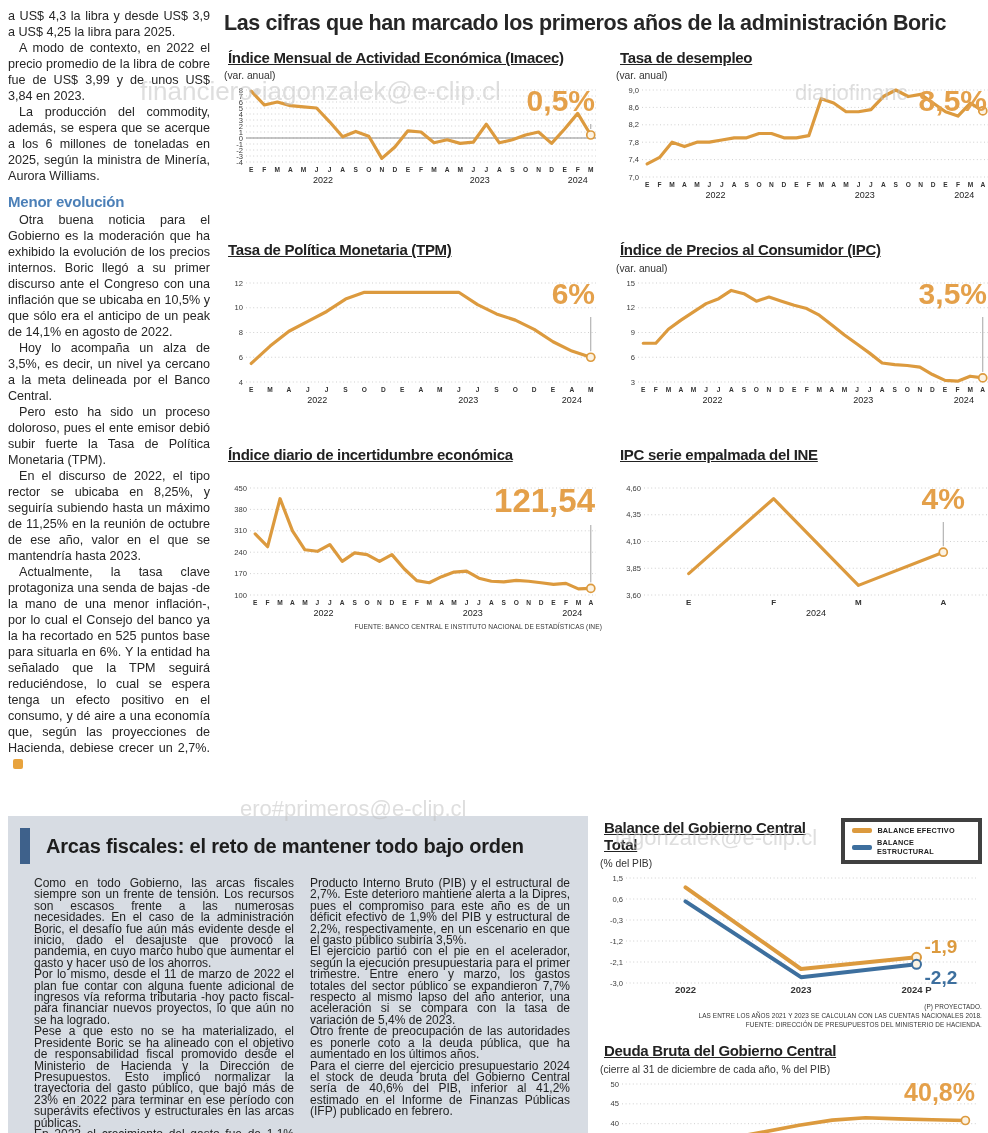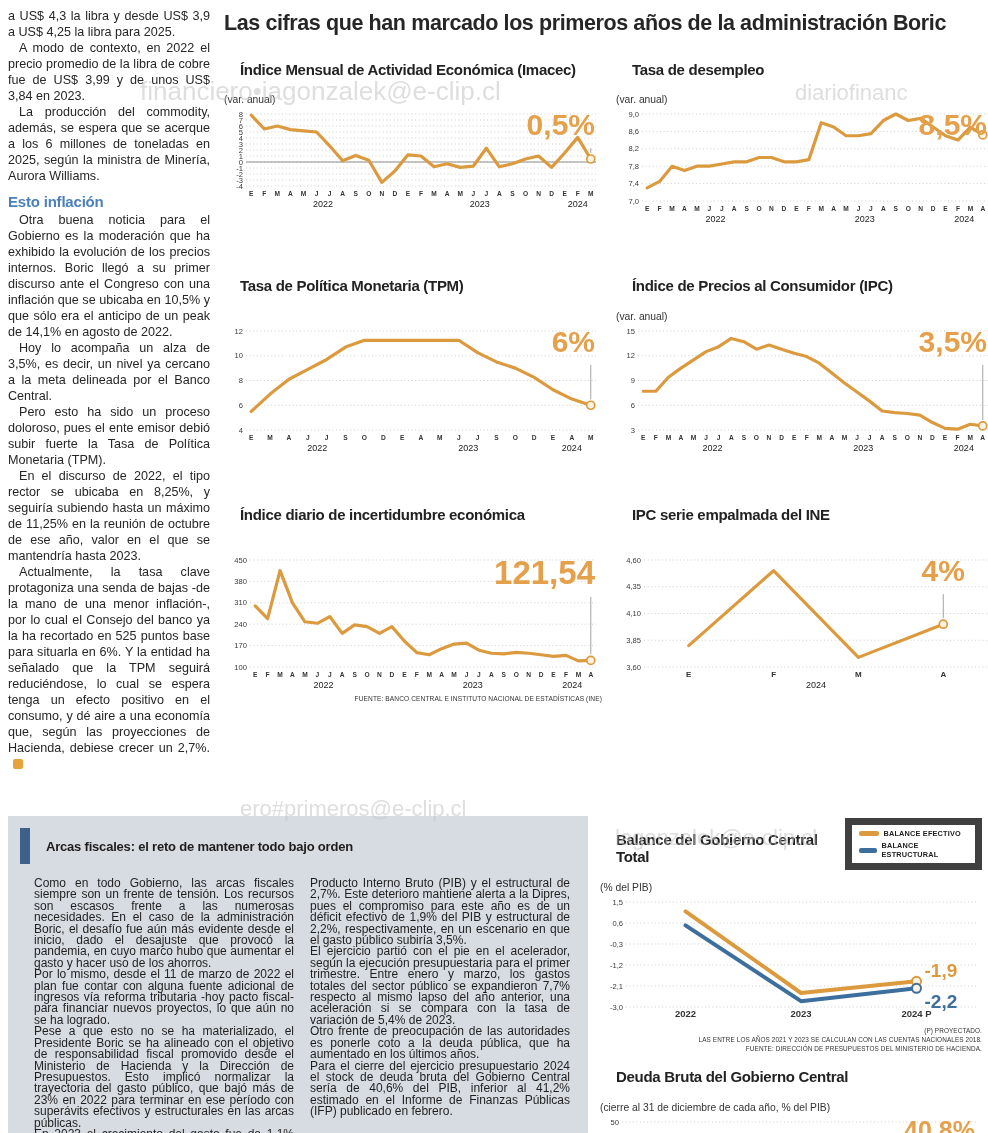--- a/index.html
+++ b/index.html
@@ -12,39 +12,39 @@
   .article{width:202px;flex:0 0 202px;font-size:12.6px;line-height:16px;text-align:justify;color:#262626;}
   .article p{margin:0;text-indent:11px;}
   .p-group.first p:first-child{text-indent:0;}
   .article h3{margin:10px 0 2px 0;font-size:15px;color:#4c80b8;letter-spacing:-.2px;}
   .endmark{display:inline-block;width:10px;height:10px;background:#e8a33d;border-radius:2px;margin-left:5px;vertical-align:-1px;}
 
   .main{flex:1;padding:0 8px 0 14px;}
   .headline{margin:4px 0 10px 0;font-size:21.5px;letter-spacing:-.4px;color:#262626;line-height:1.1;}
   .charts-grid{display:grid;grid-template-columns:1fr 1fr;column-gap:14px;row-gap:34px;}
   .chart-card{position:relative;}
-  .chart-title{margin:16px;font-size:15px;letter-spacing:-.3px;color:#222;line-height:1.12;}
+  .chart-title{margin:4px;font-size:15px;letter-spacing:-.3px;color:#222;line-height:1.12;text-decoration:underline;}
   .chart-subtitle{font-size:10.3px;color:#333;min-height:14px;margin-top:1px;}
   .chart-source{font-size:6.6px;color:#333;text-align:right;margin-top:1px;letter-spacing:.1px;}
   svg{display:block;overflow:visible;}
   svg text{font-family:"Liberation Sans",sans-serif;}
 
   
   .bottom{display:flex;margin-top:44px;padding:0 8px;gap:12px;}
   .fiscal-panel{width:580px;flex:0 0 580px;background:#d7dce3;padding:12px 14px 10px 12px;box-sizing:border-box;}
   .fiscal-head{display:flex;align-items:center;margin-bottom:14px;}
   .fiscal-bar{width:10px;height:36px;background:#3e618b;flex:0 0 10px;}
-  .fiscal-head h2{margin:0 0 0 16px;font-size:13px;color:#1d1d1d;letter-spacing:-.2px;}
+  .fiscal-head h2{margin:0 0 0 16px;font-size:20px;color:#1d1d1d;letter-spacing:-.2px;}
   .fiscal-cols{display:flex;gap:16px;padding:0 4px 0 14px;}
   .fiscal-col{width:50%;font-size:12px;line-height:11.4px;color:#1f1f1f;text-align:justify;}
   .fiscal-col p{margin:0;}
 
   .bottom-charts{flex:1;}
   .balance-head{display:flex;justify-content:space-between;align-items:flex-start;}
-  .legend{border:7px solid #404040;background:#fff;padding:4px 7px;display:flex;flex-direction:column;gap:3px;margin-top:2px;}
+  .legend{border:4px solid #404040;background:#fff;padding:4px 7px;display:flex;flex-direction:column;gap:3px;margin-top:2px;}
   .legend-item{display:flex;align-items:center;gap:5px;font-size:7.3px;font-weight:bold;color:#222;letter-spacing:.2px;}
   .swatch{display:inline-block;width:20px;height:5px;border-radius:2px;}
   .footnotes{margin-top:2px;}
   .footnotes div{font-size:6.4px;color:#333;text-align:right;line-height:1.45;letter-spacing:.1px;}
   .deuda-card{margin-top:14px;}
 
   
   .wm{position:absolute;color:rgba(195,195,195,.55);font-size:26px;white-space:nowrap;pointer-events:none;z-index:5;}
   .wm2{left:795px;top:80px;font-size:22px;}
   .wm1{left:140px;top:76px;}
@@ -62,21 +62,21 @@
   <span class="wm wm4">lagonzalek@e-clip.cl</span>
 
   <div class="top">
 
     <aside class="article">
       <div class="p-group first">
           <p>a US$ 4,3 la libra y desde US$ 3,9 a US$ 4,25 la libra para 2025.</p>
           <p>A modo de contexto, en 2022 el precio promedio de la libra de cobre fue de US$ 3,99 y de unos US$ 3,84 en 2023.</p>
           <p>La producción del commodity, además, se espera que se acerque a los 6 millones de toneladas en 2025, según la ministra de Minería, Aurora Williams.</p>
         </div>
-      <h3>Esto inflación</h3>
+      <h3>Menor evolución</h3>
       <div class="p-group">
           <p>Otra buena noticia para el Gobierno es la moderación que ha exhibido la evolución de los precios internos. Boric llegó a su primer discurso ante el Congreso con una inflación que se ubicaba en 10,5% y que sólo era el anticipo de un peak de 14,1% en agosto de 2022.</p>
           <p>Hoy lo acompaña un alza de 3,5%, es decir, un nivel ya cercano a la meta delineada por el Banco Central.</p>
           <p>Pero esto ha sido un proceso doloroso, pues el ente emisor debió subir fuerte la Tasa de Política Monetaria (TPM).</p>
           <p>En el discurso de 2022, el tipo rector se ubicaba en 8,25%, y seguiría subiendo hasta un máximo de 11,25% en la reunión de octubre de ese año, valor en el que se mantendría hasta 2023.</p>
           <p>Actualmente, la tasa clave protagoniza una senda de bajas -de la mano de una menor inflación-, por lo cual el Consejo del banco ya la ha recortado en 525 puntos base para situarla en 6%. Y la entidad ha señalado que la TPM seguirá reduciéndose, lo cual se espera tenga un efecto positivo en el consumo, y dé aire a una economía que, según las proyecciones de Hacienda, debiese crecer un 2,7%.<span class="endmark"></span></p>
         </div>
     </aside>
 
     <main class="main">

